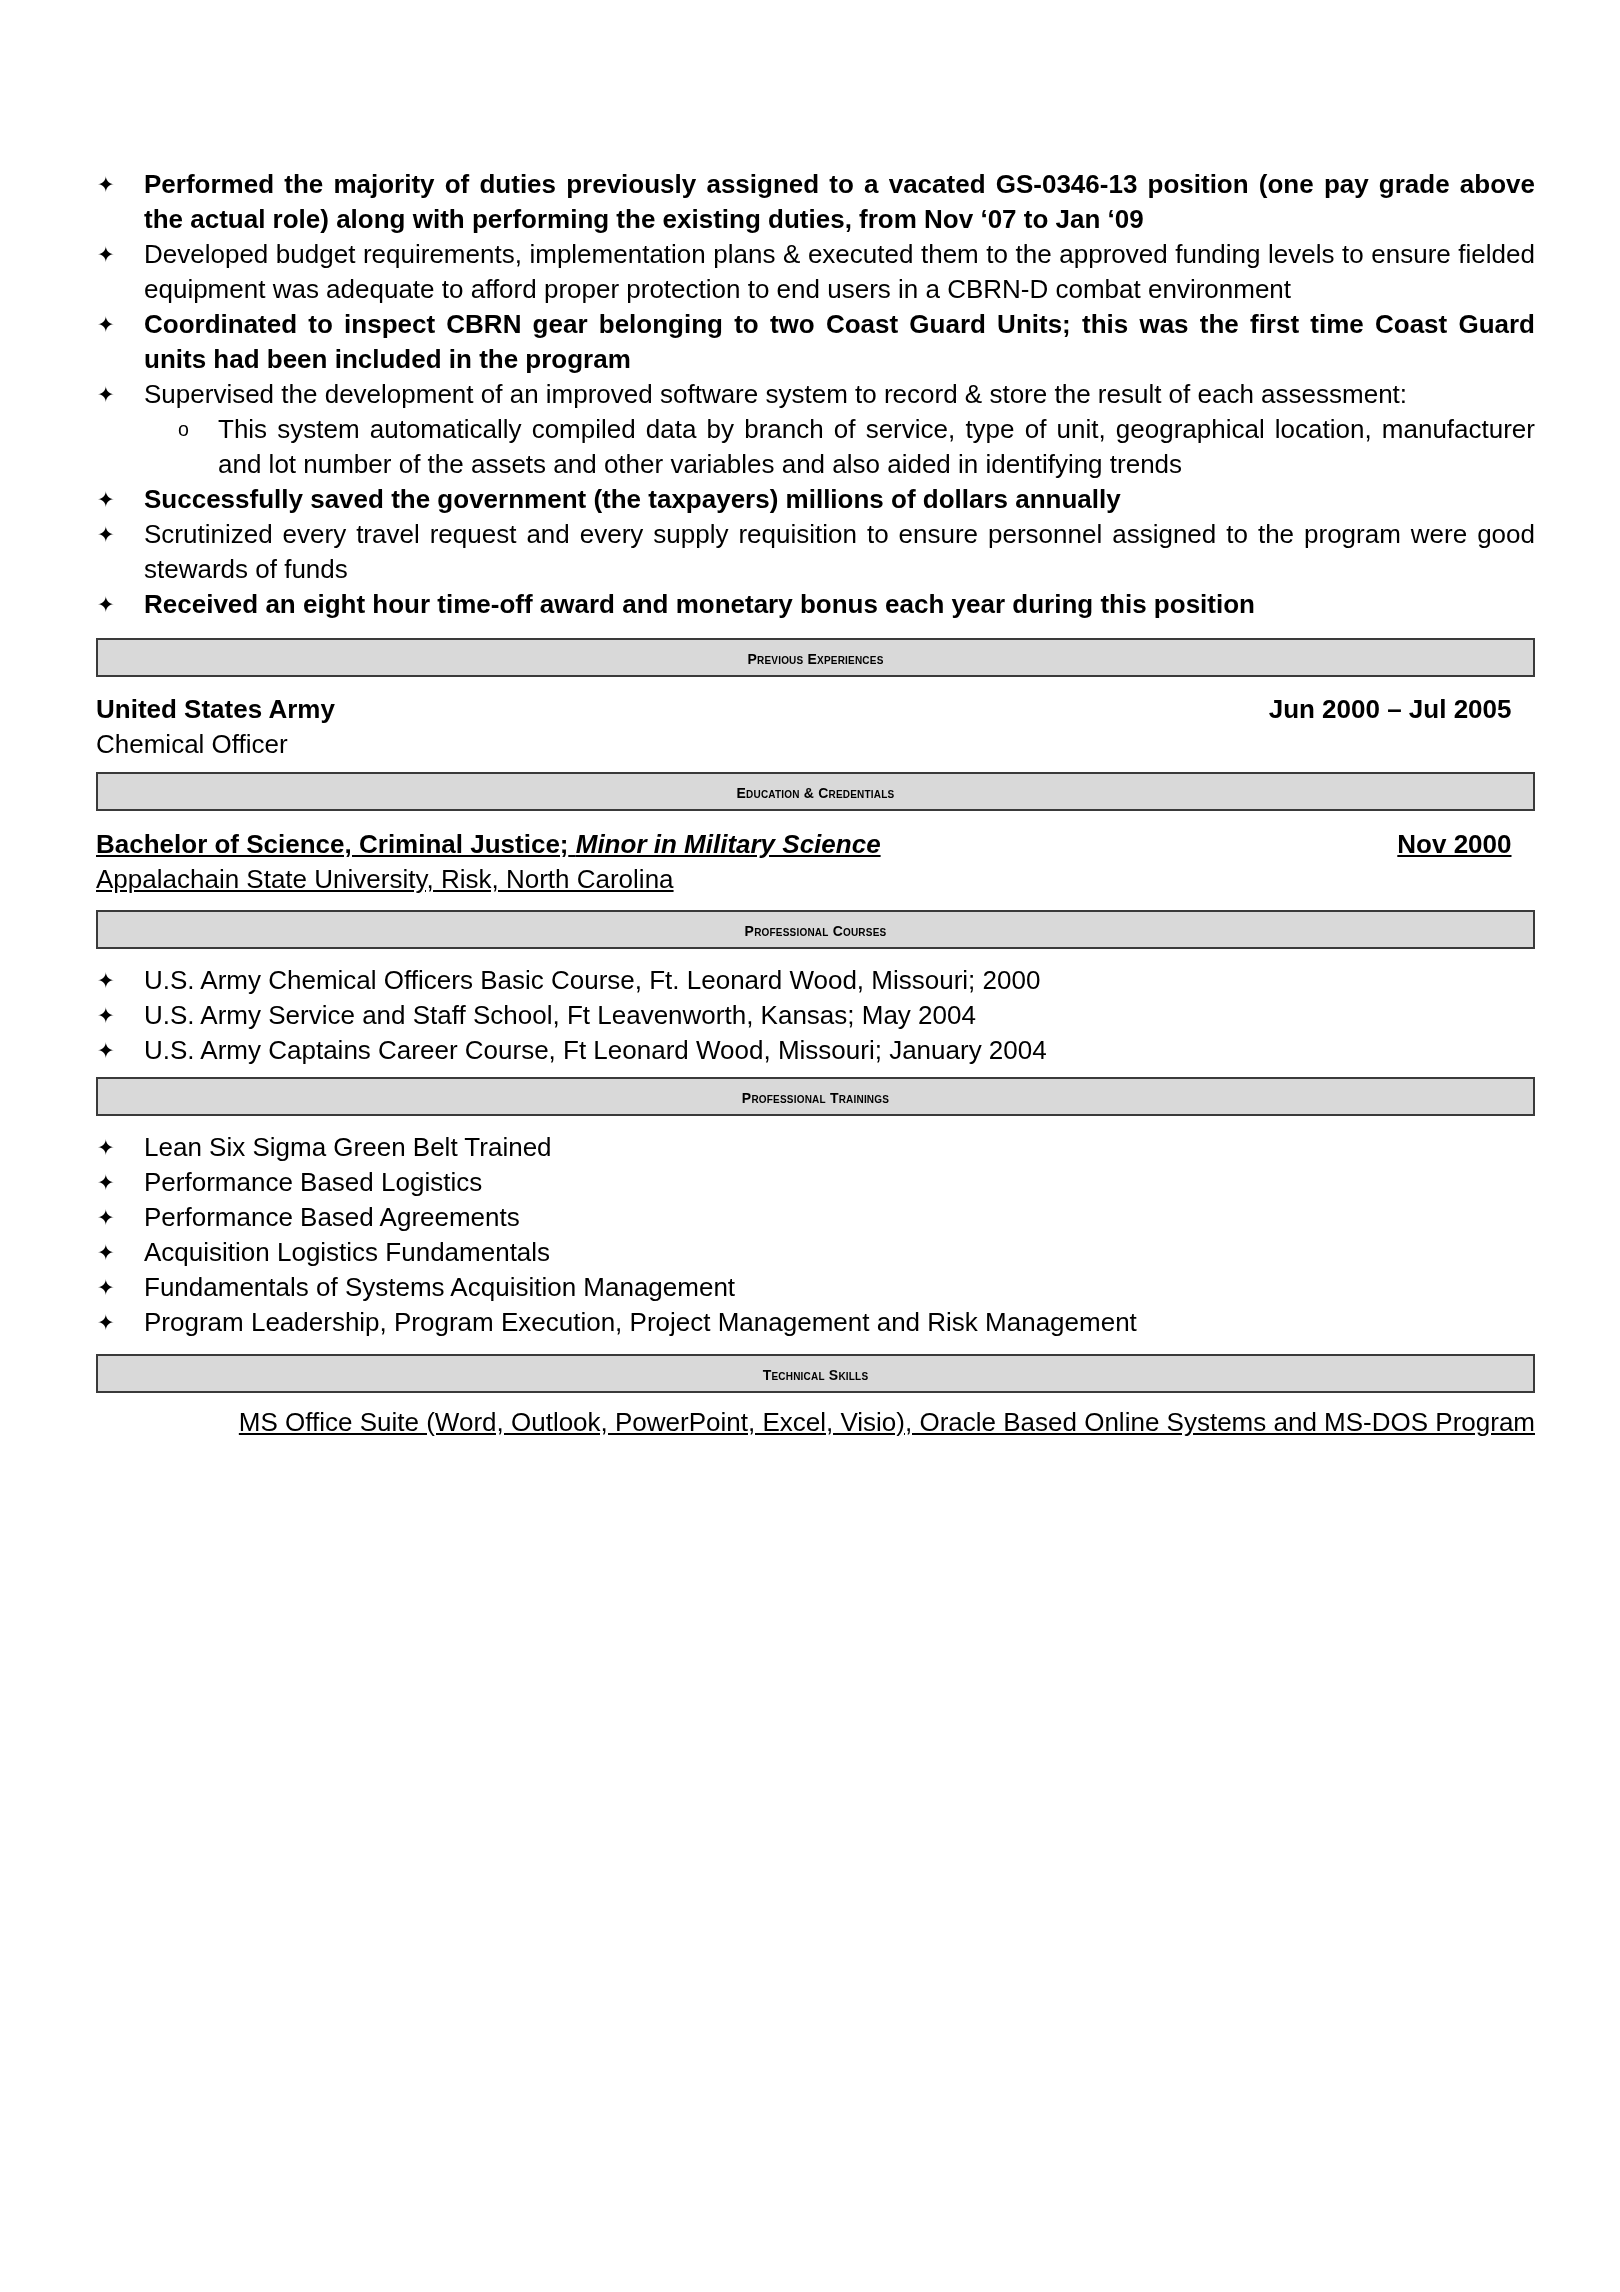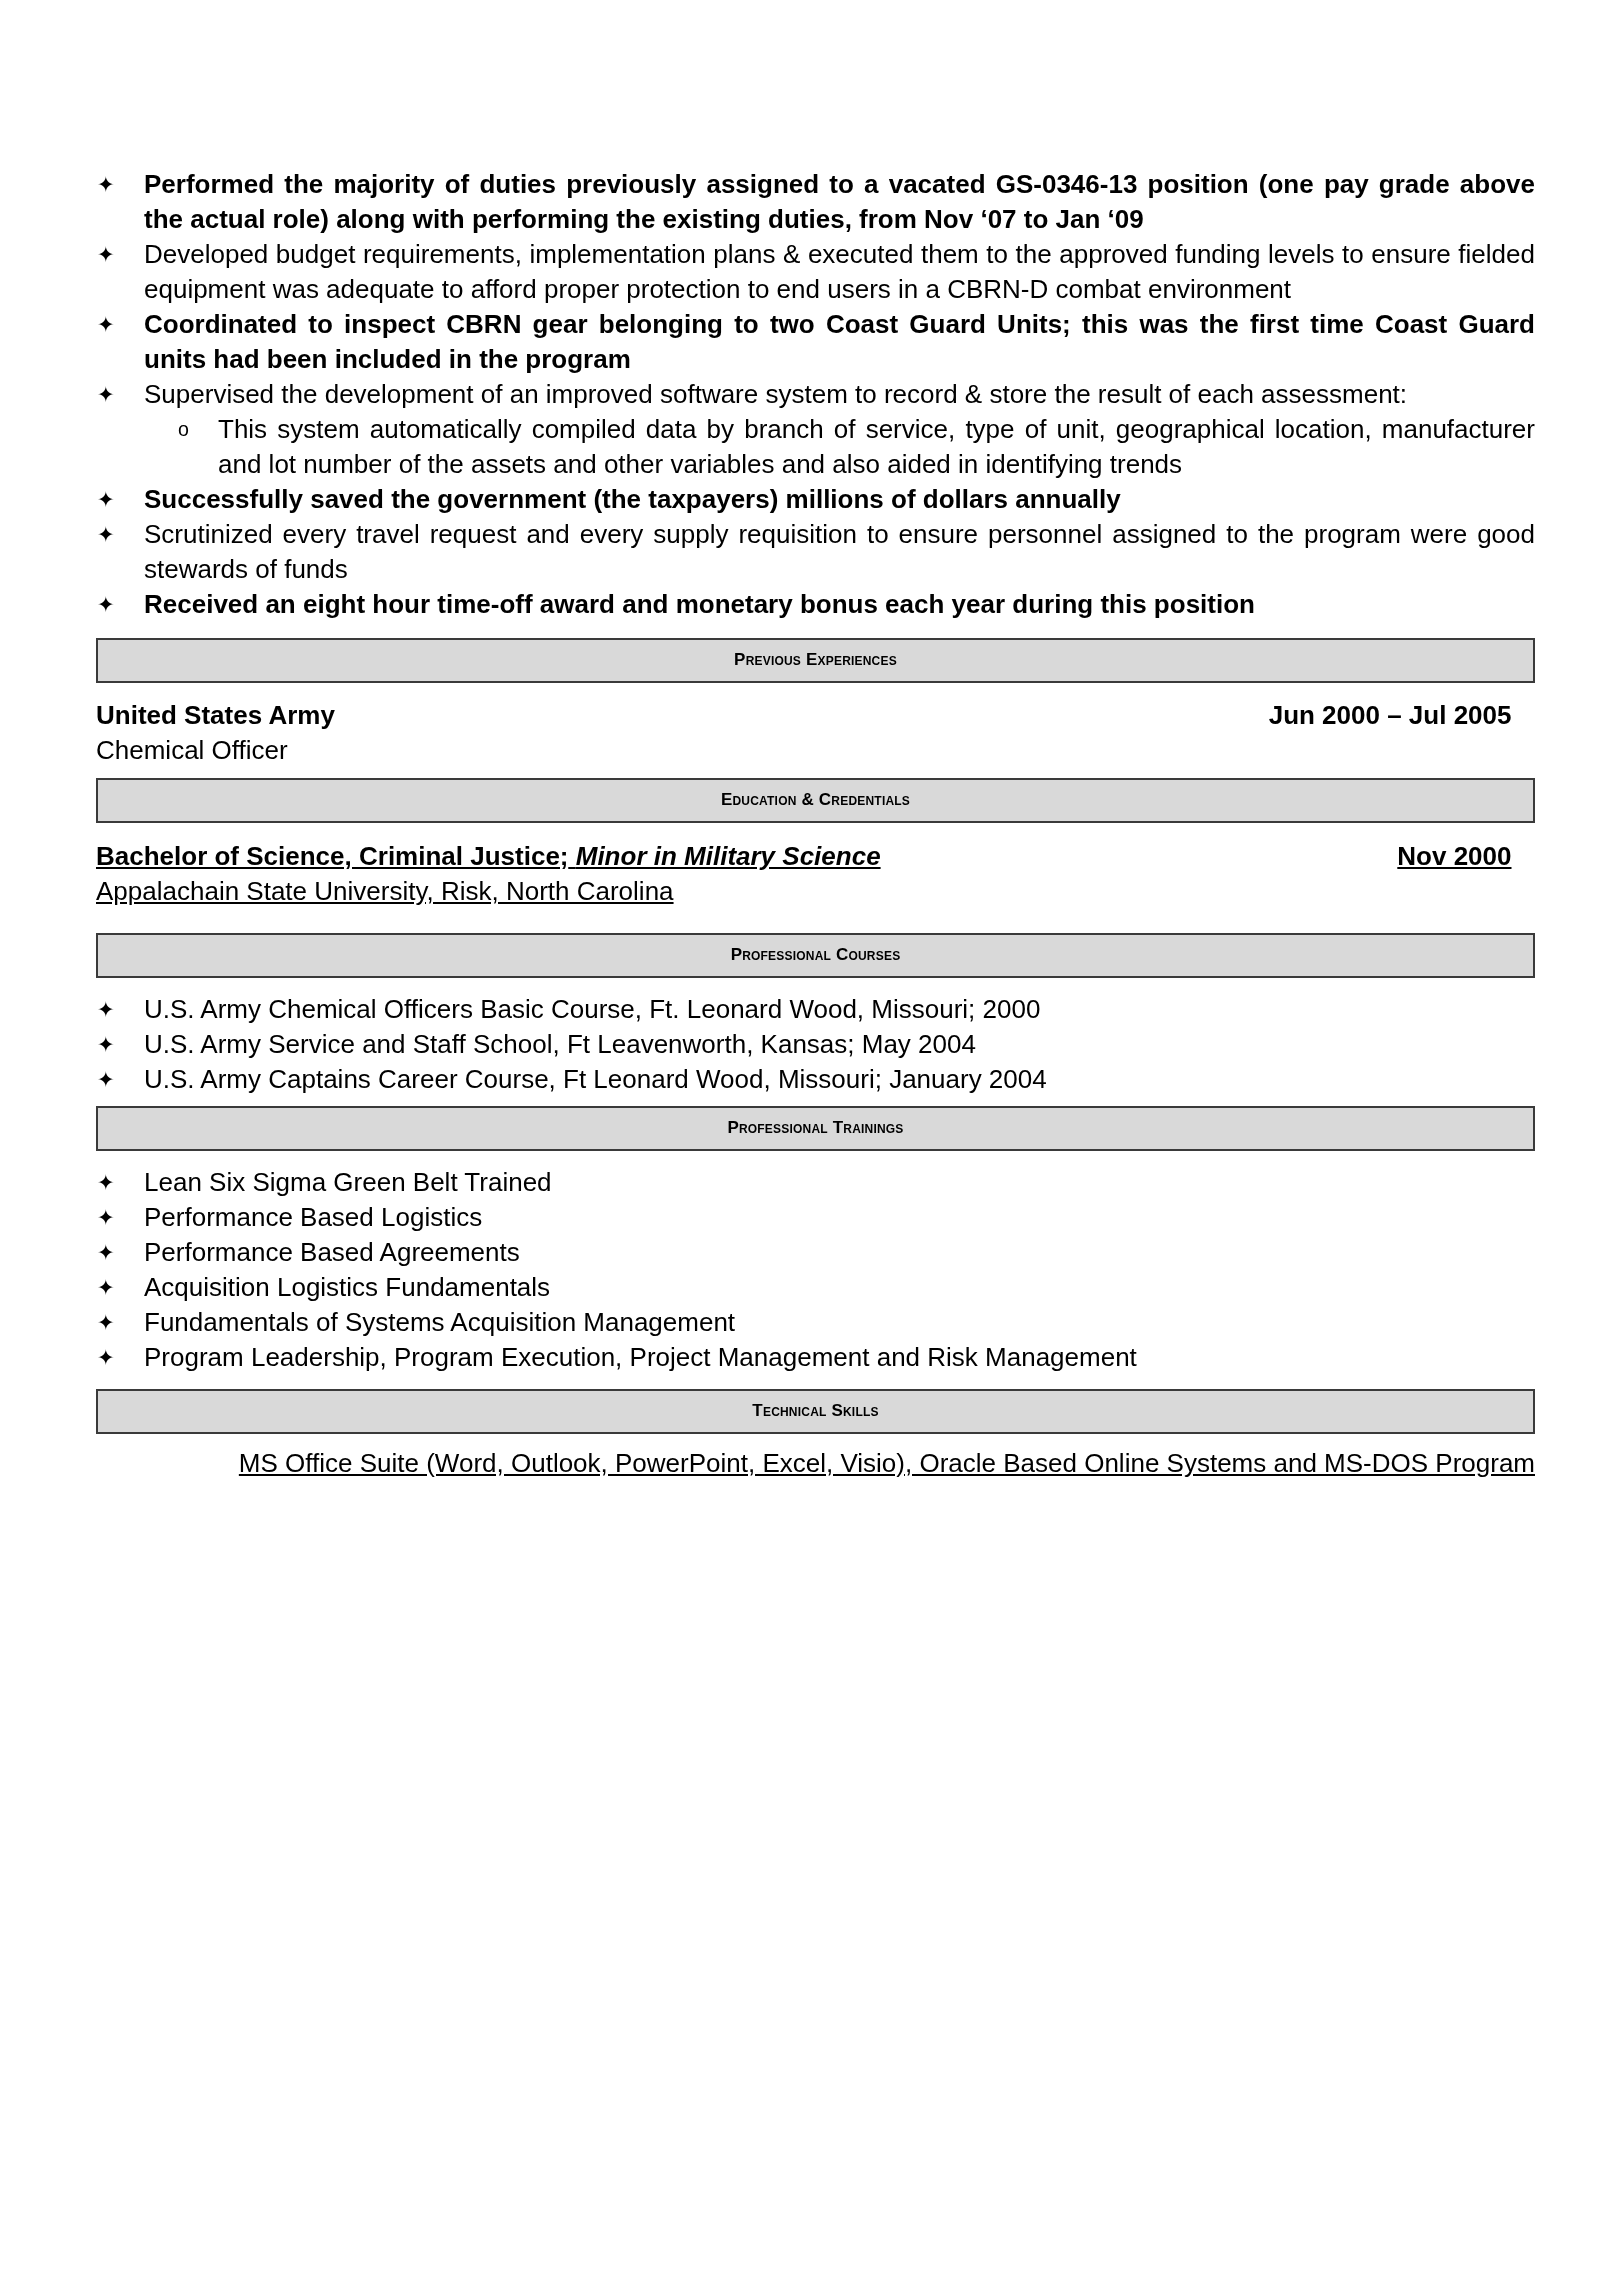--- a/index.html
+++ b/index.html
@@ -55,25 +55,25 @@
     }
     .sub-glyph {
       position: absolute;
       left: 82px;
       top: 0;
       font-size: 19.6px;
     }
     .section-header {
       background: #d9d9d9;
       border: 2px solid #3a3a3a;
-      height: 45px;
+      height: 39px;
       line-height: 39px;
       text-align: center;
       font-weight: bold;
-      font-size: 17px;
+      font-size: 14px;
       font-variant: small-caps;
       letter-spacing: 0.2px;
       box-sizing: border-box;
     }
     .entry-row {
       display: flex;
       justify-content: space-between;
       padding-right: 23.5px;
     }
     .entry-title { font-weight: bold; }
@@ -146,21 +146,21 @@
     <div class="entry-row">
       <span class="entry-title">
         <span>Bachelor of Science, Criminal Justice;</span>
         <span class="italic">Minor in Military Science</span>
       </span>
       <span class="entry-date">Nov 2000</span>
     </div>
     <div>Appalachain State University, Risk, North Carolina</div>
   </div>
 
-  <div class="section-header" style="margin-top:24px;">
+  <div class="section-header" style="margin-top:13px;">
     <span>Professional Courses</span>
   </div>
   <ul class="bullet-list" style="margin-top:13.7px;">
     <li class="bullet-item nojust">
       <span class="bullet-glyph">✦</span>
       <span>U.S. Army Chemical Officers Basic Course, Ft. Leonard Wood, Missouri; 2000</span>
     </li>
     <li class="bullet-item nojust">
       <span class="bullet-glyph">✦</span>
       <span>U.S. Army Service and Staff School, Ft Leavenworth, Kansas; May 2004</span>

